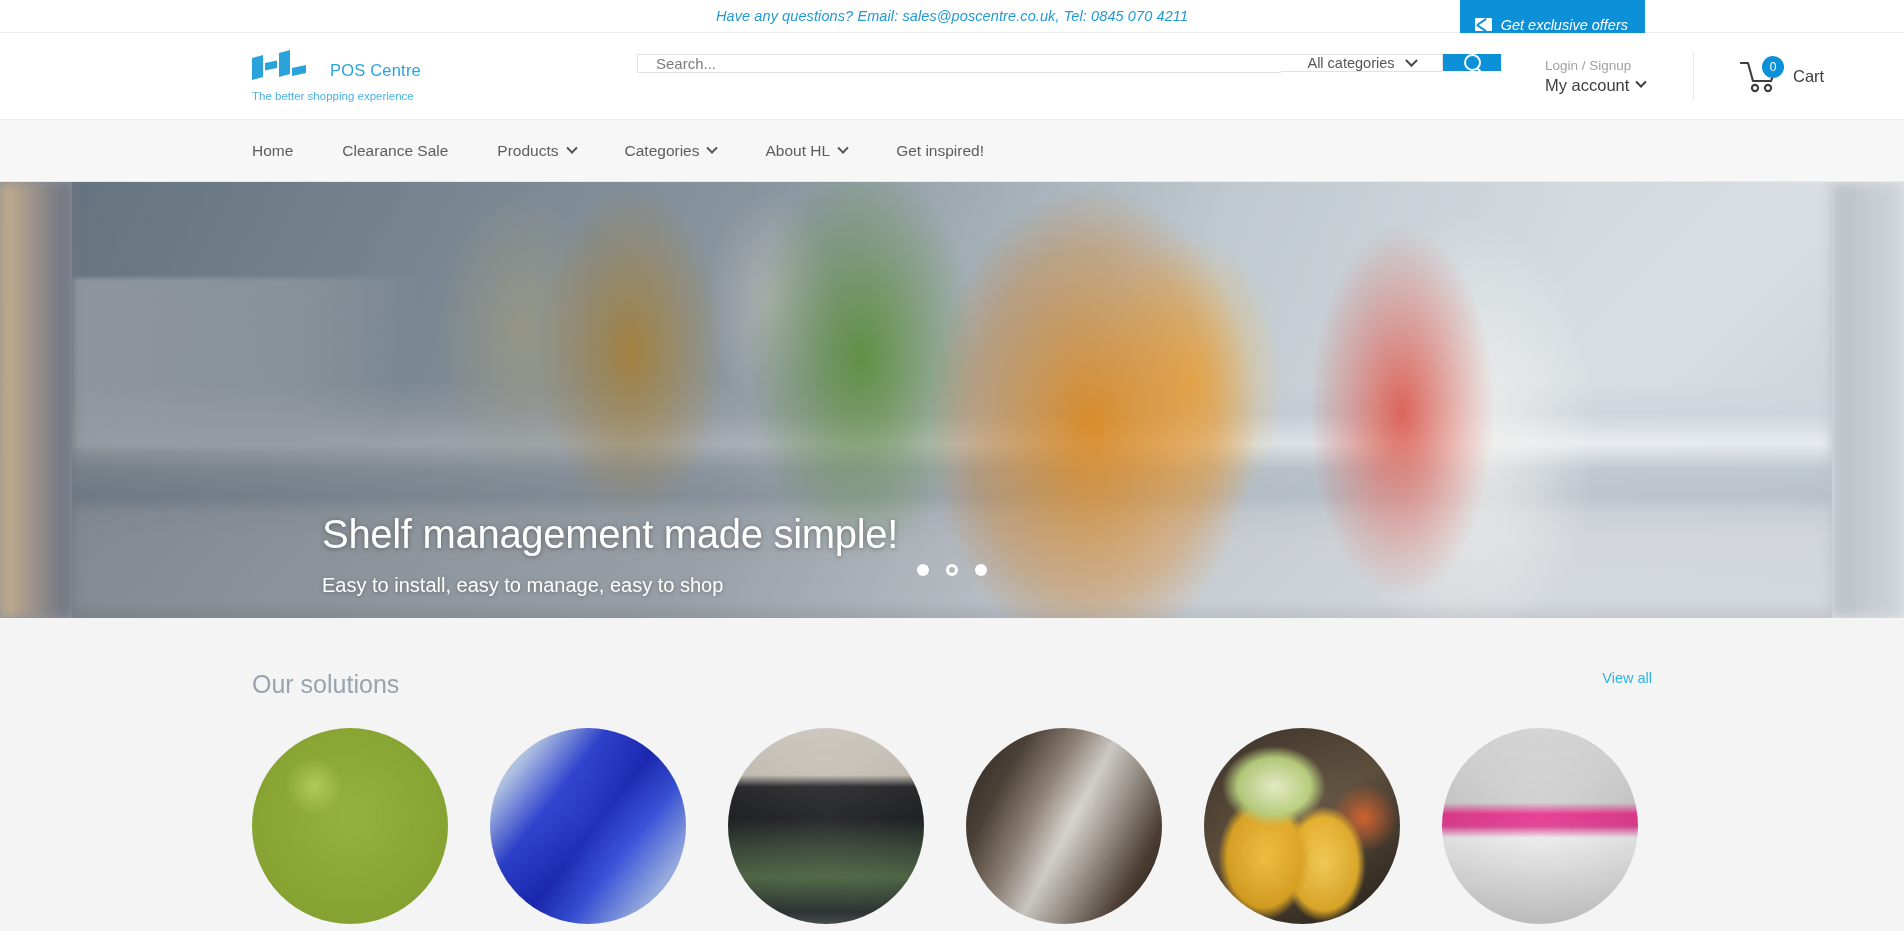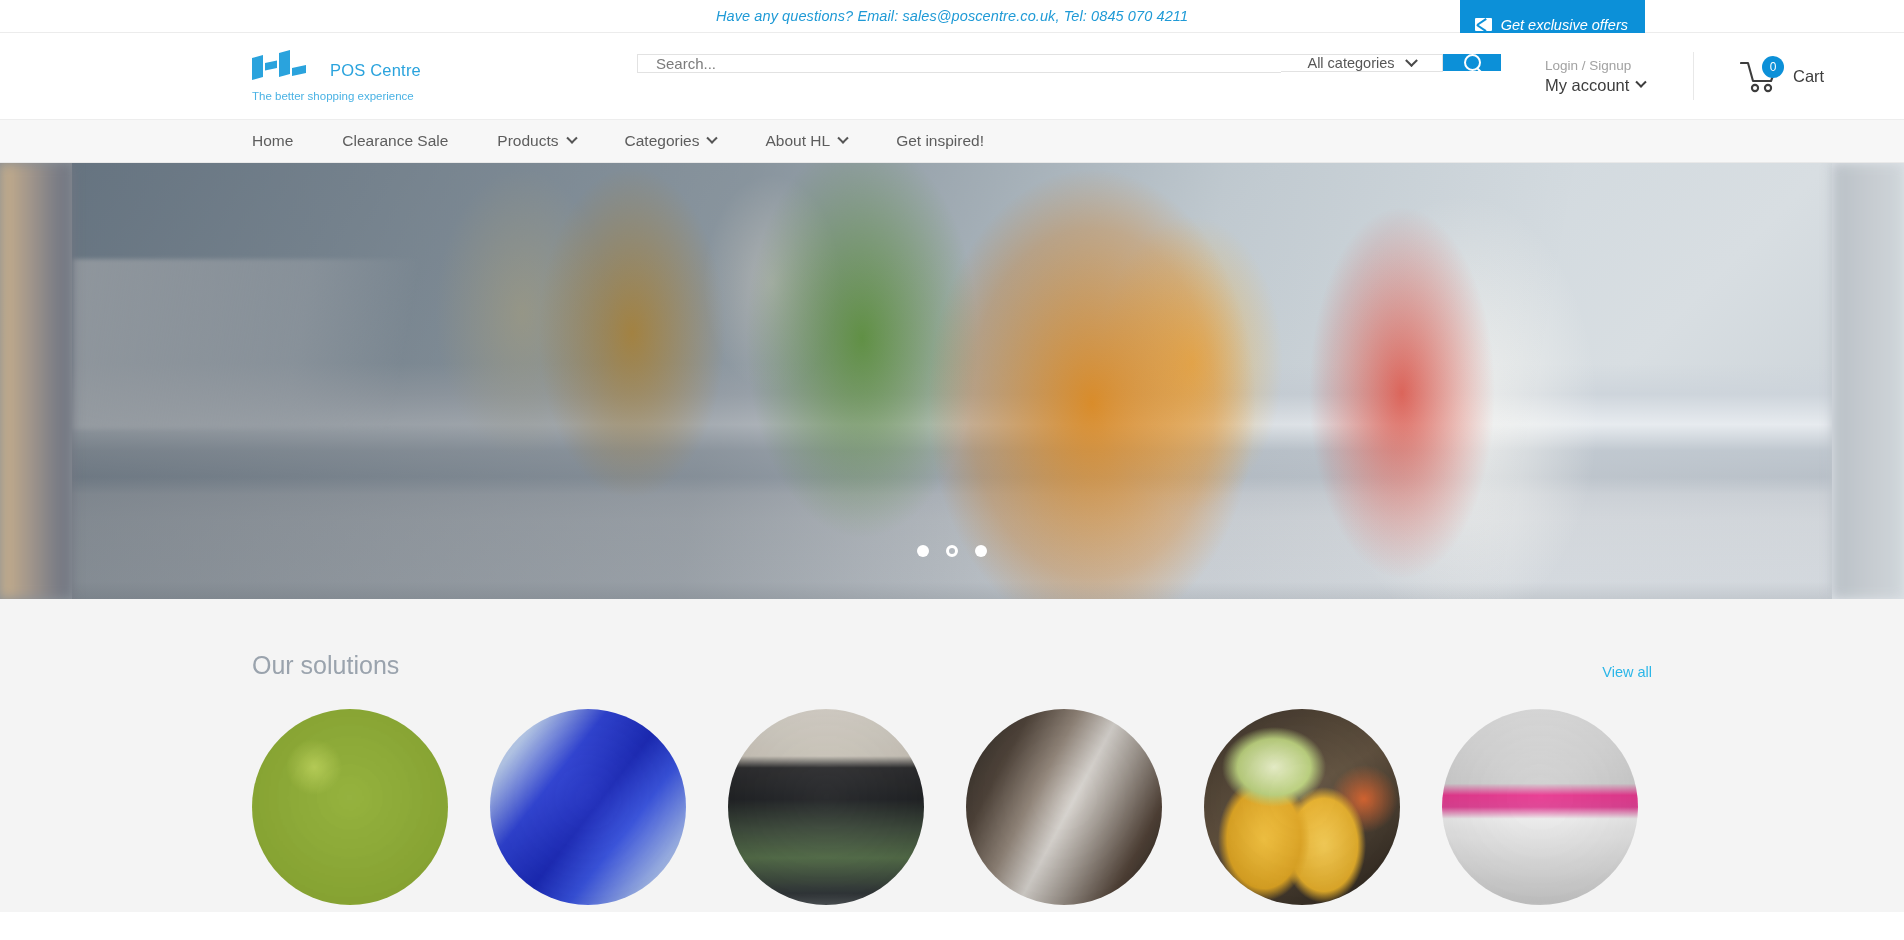--- a/index.html
+++ b/index.html
@@ -162,21 +162,21 @@
   .cart-badge {
     position: absolute; right: -4px; top: -3px;
     width: 22px; height: 22px; border-radius: 50%;
     background: #0c90d8; color: #fff;
     font-size: 12px; display: flex; align-items: center; justify-content: center;
   }
   .cart-label { font-size: 16.5px; color: #3d3d3d; }
 
   
   .nav {
-    height: 44px;
+    height: 63px;
     background: #f7f7f7;
     border-top: 1px solid #ededed;
     border-bottom: 1px solid #e9e9e9;
     display: flex;
     align-items: center;
     padding-left: 252px;
     gap: 0;
   }
   .nav-item {
     display: flex; align-items: center; gap: 9px;
@@ -277,21 +277,21 @@
   }
 
   
   .solutions {
     background: #f4f4f4;
     height: 313px;
     padding: 0 252px;
     position: relative;
   }
   .sol-head {
-    display: flex; align-items: flex-end; justify-content: space-between;
+    display: flex; align-items: flex-start; justify-content: space-between;
     padding-top: 52px;
   }
   .sol-title { font-size: 25px; color: #9aa3ad; font-weight: normal; }
   .sol-viewall { font-size: 14.5px; color: #2bb6e8; cursor: pointer; }
   .sol-grid {
     display: flex;
     gap: 42px;
     margin-top: 29px;
   }
   .sol-item { width: 196px; cursor: pointer; }
@@ -424,20 +424,25 @@
   </div>
 </div>
 
 <div class="hero">
   <div class="hero-edge-l"></div>
   <div class="hero-edge-r"></div>
   <div class="hero-photo"></div>
   <div class="hero-shelf-tags"></div>
   <div class="hero-scrim"></div>
 
+  <div class="hero-content">
+    <h1 class="hero-title">Shelf management made simple!</h1>
+    <div class="hero-sub">Easy to install, easy to manage, easy to shop</div>
+
+  </div>
 
   <div class="dots">
     <span class="dot"></span>
     <span class="dot active"></span>
     <span class="dot"></span>
   </div>
 </div>
 
 <div class="solutions">
   <div class="sol-head">

